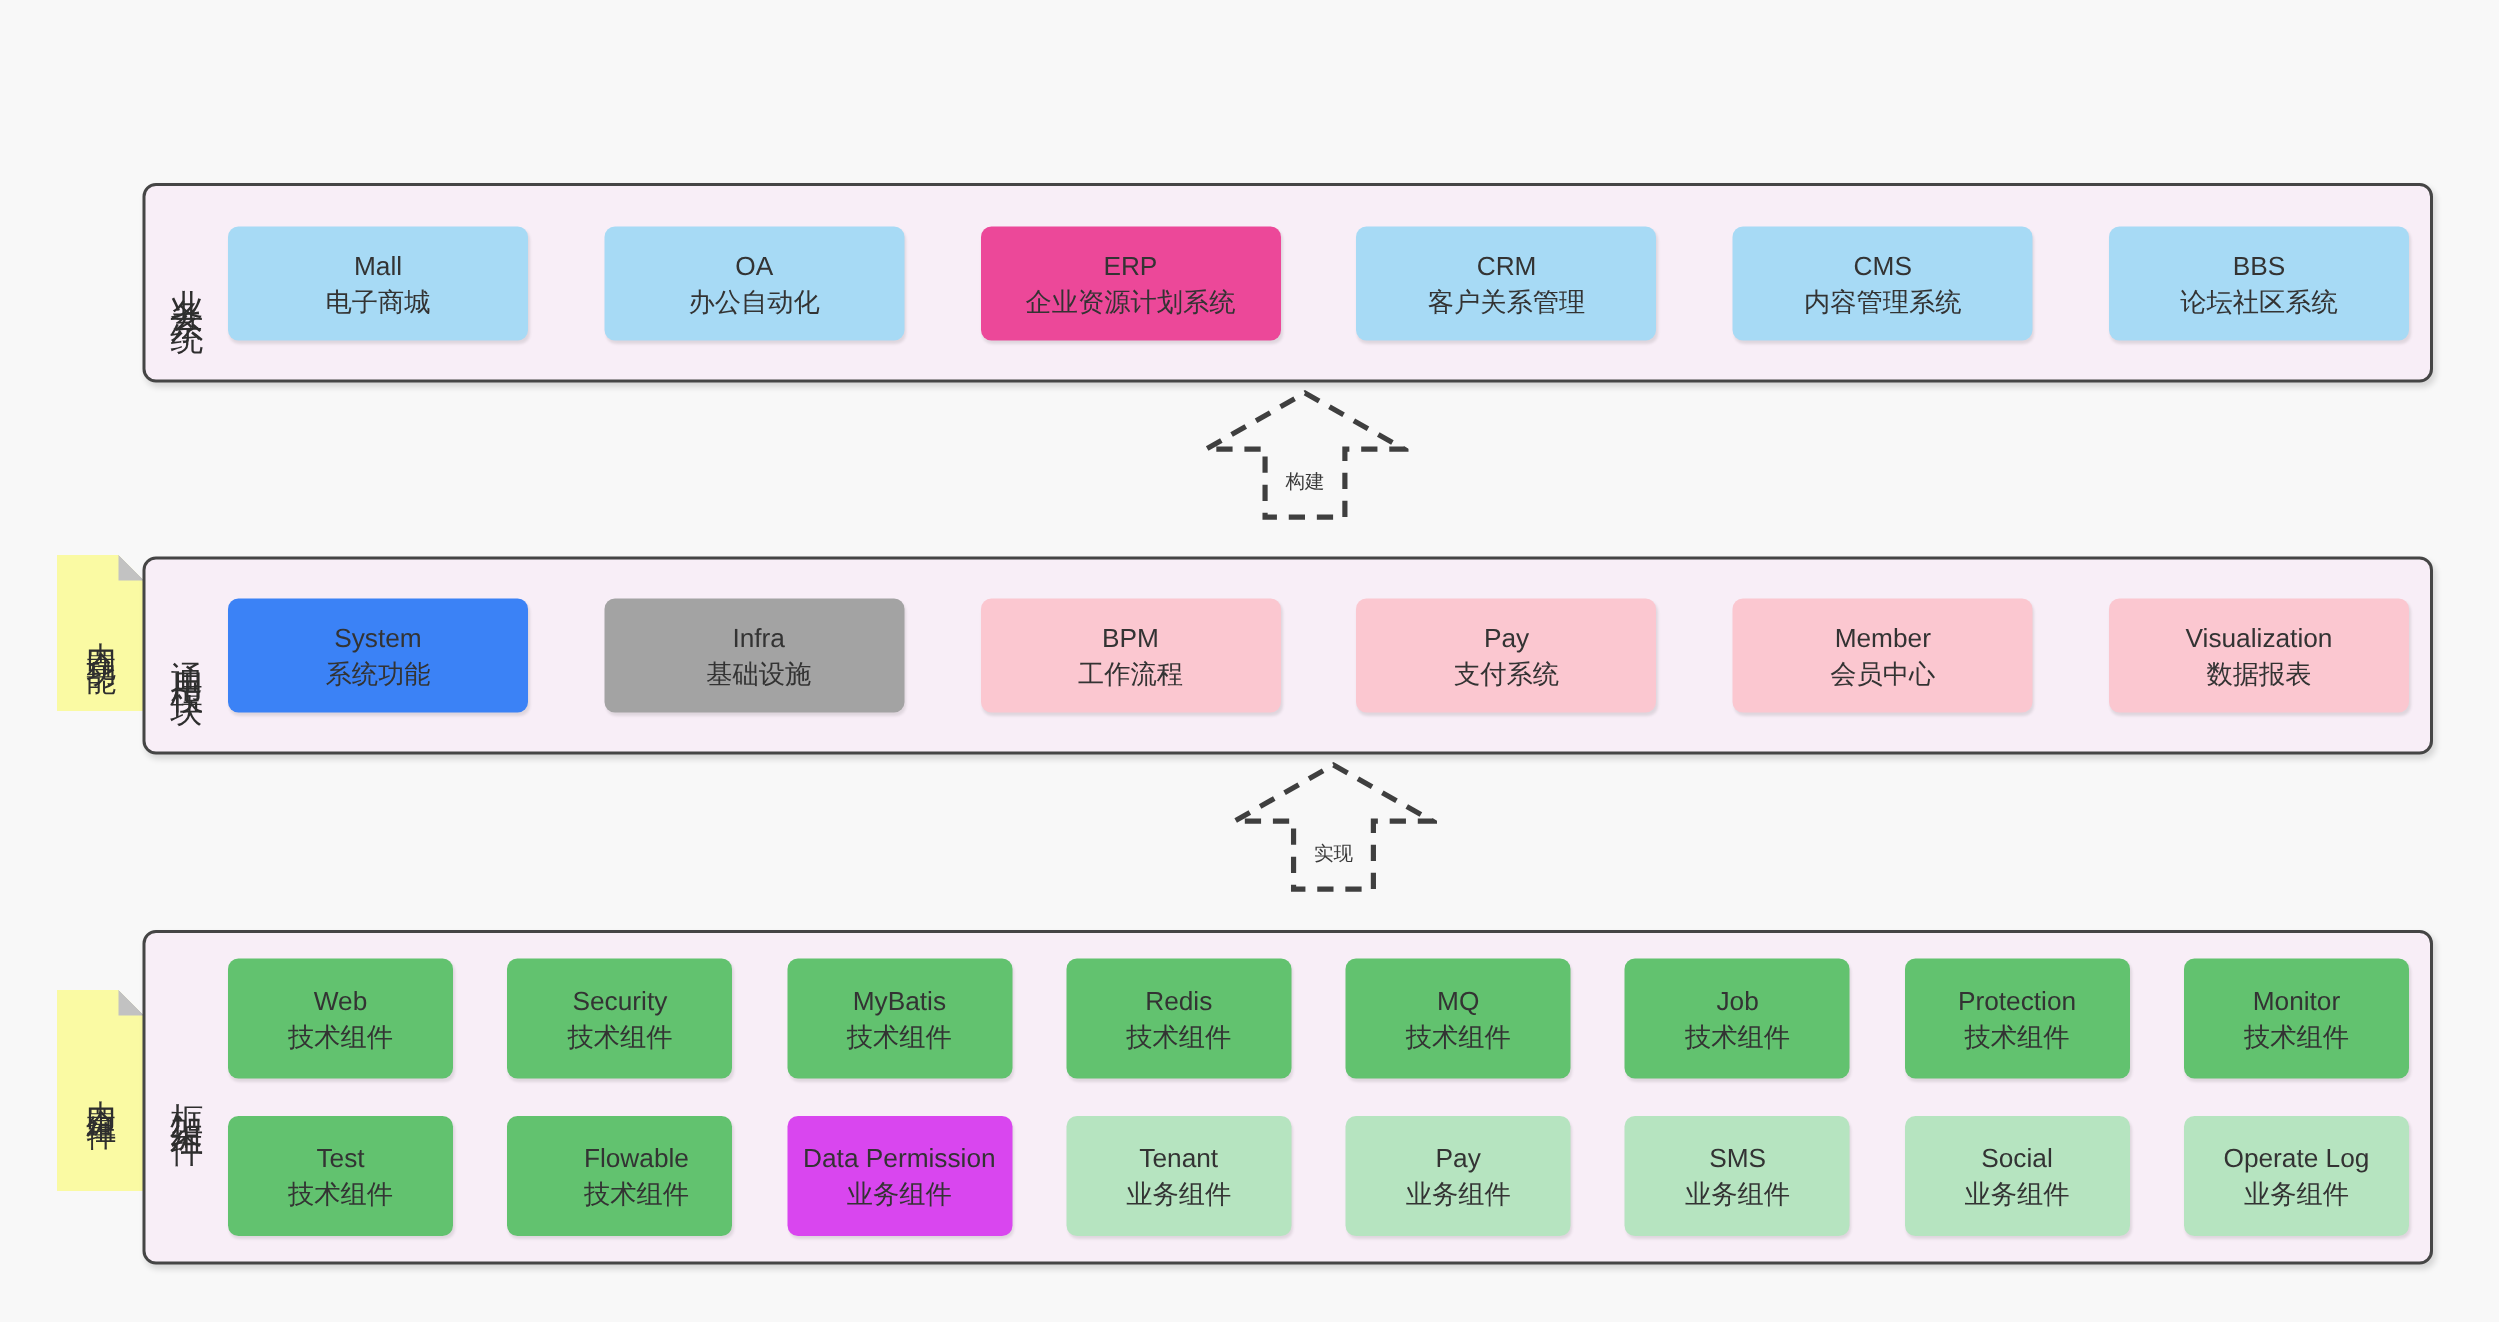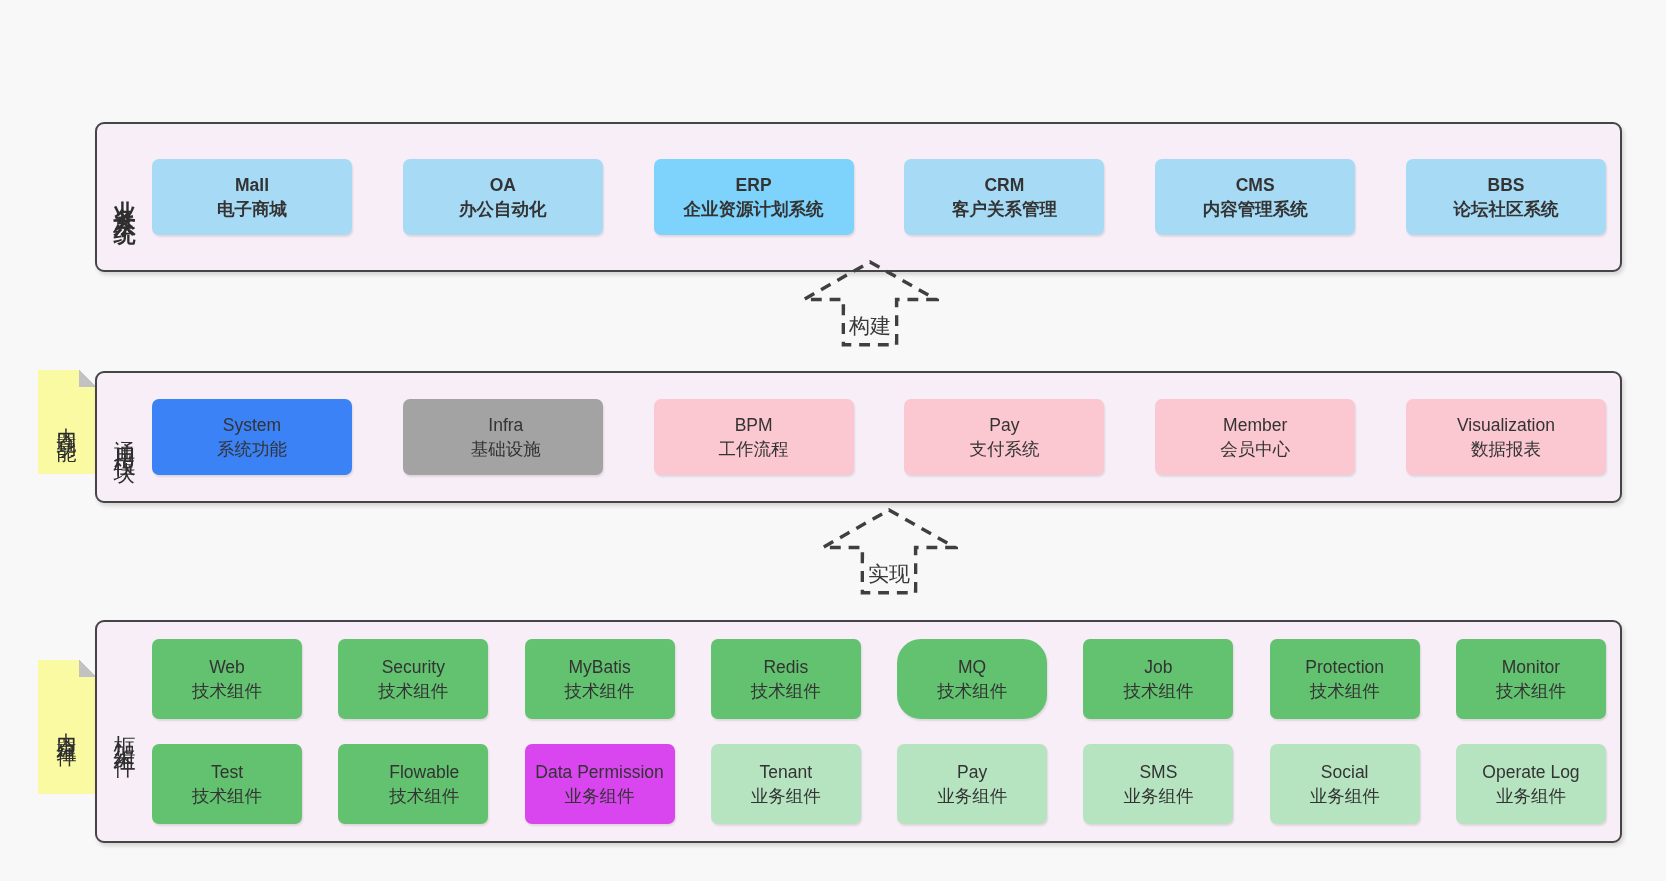--- a/index.html
+++ b/index.html
@@ -20,21 +20,21 @@
     position:absolute;
     left:95px;
     width:1527px;
     background:#f8eef7;
     border:2px solid #454545;
     border-radius:9px;
     box-sizing:border-box;
     box-shadow:2px 3px 4px rgba(0,0,0,0.14);
     display:flex;
   }
-  #panel-business{top:122px;height:150px;font-weight:bold;}
+  #panel-business{top:122px;height:133px;}
   #panel-modules{top:371px;height:132px;}
   #panel-components{top:620px;height:223px;}
 
   .v-label{
     flex:0 0 55px;
     display:flex;
     align-items:center;
     justify-content:center;
   }
   .v-label span{
@@ -121,21 +121,21 @@
   #arrow-build{left:801px;top:259px;}
   #arrow-implement{left:820px;top:507px;}
   .arrow svg{position:absolute;inset:0;}
   .arrow-label{
     position:absolute;
     left:50%;
     top:52px;
     transform:translateX(-50%);
     background:#f8f8f8;
     padding:1px 4px;
-    font-size:21px;
+    font-size:13px;
     color:#3a3a3a;
     white-space:nowrap;
   }
 </style>
 </head>
 <body>
 
 <div class="canvas">
 
   <div class="sticky" id="sticky-modules">
@@ -160,21 +160,21 @@
     <div class="panel-content">
       <div class="row row-6">
           <div class="box" style="background: rgb(167, 218, 245);">
             <div class="box-title">Mall</div>
             <div class="box-desc">电子商城</div>
           </div>
           <div class="box" style="background: rgb(167, 218, 245);">
             <div class="box-title">OA</div>
             <div class="box-desc">办公自动化</div>
           </div>
-          <div class="box" style="background: #7dd3fc;">
+          <div class="box" style="background: #ec4899;">
             <div class="box-title">ERP</div>
             <div class="box-desc">企业资源计划系统</div>
           </div>
           <div class="box" style="background: rgb(167, 218, 245);">
             <div class="box-title">CRM</div>
             <div class="box-desc">客户关系管理</div>
           </div>
           <div class="box" style="background: rgb(167, 218, 245);">
             <div class="box-title">CMS</div>
             <div class="box-desc">内容管理系统</div>
@@ -250,21 +250,21 @@
             <div class="box-desc">技术组件</div>
           </div>
           <div class="box" style="background: rgb(98, 194, 111);">
             <div class="box-title">MyBatis</div>
             <div class="box-desc">技术组件</div>
           </div>
           <div class="box" style="background: rgb(98, 194, 111);">
             <div class="box-title">Redis</div>
             <div class="box-desc">技术组件</div>
           </div>
-          <div class="box" style="background: rgb(98, 194, 111); border-radius: 24px;">
+          <div class="box" style="background: rgb(98, 194, 111);">
             <div class="box-title">MQ</div>
             <div class="box-desc">技术组件</div>
           </div>
           <div class="box" style="background: rgb(98, 194, 111);">
             <div class="box-title">Job</div>
             <div class="box-desc">技术组件</div>
           </div>
           <div class="box" style="background: rgb(98, 194, 111);">
             <div class="box-title">Protection</div>
             <div class="box-desc">技术组件</div>

